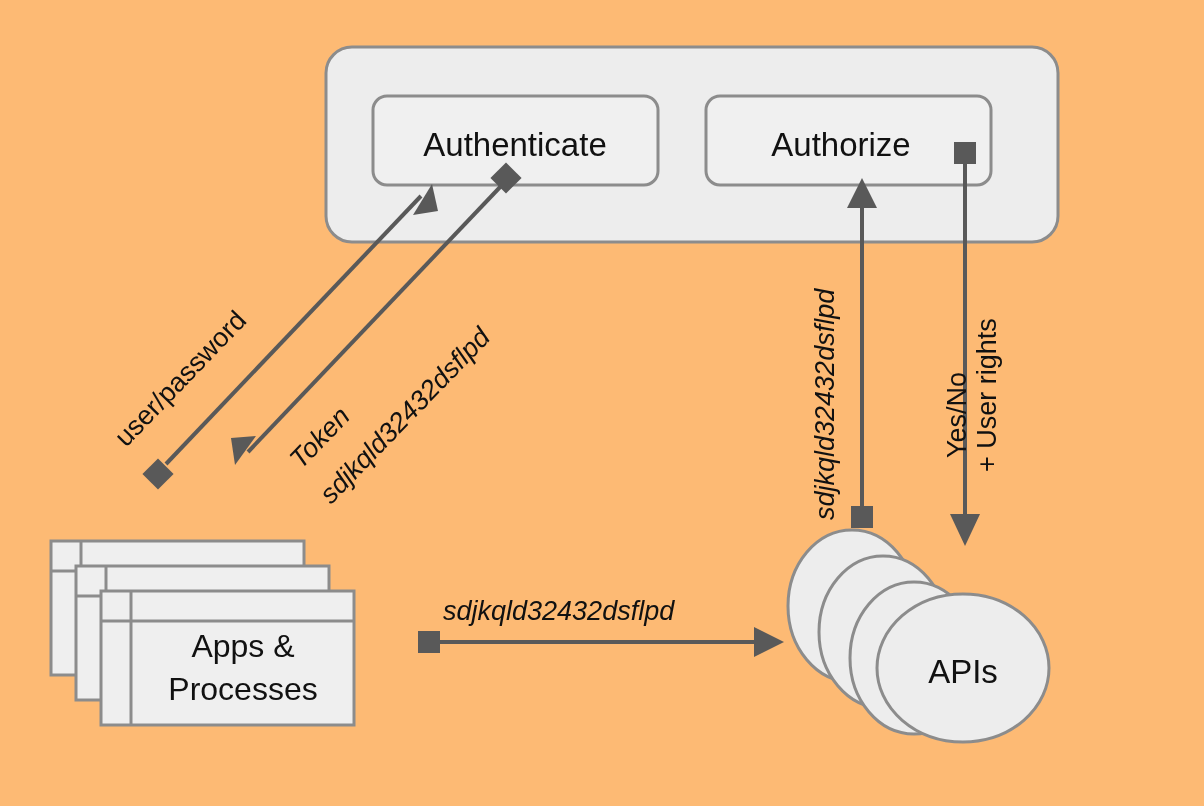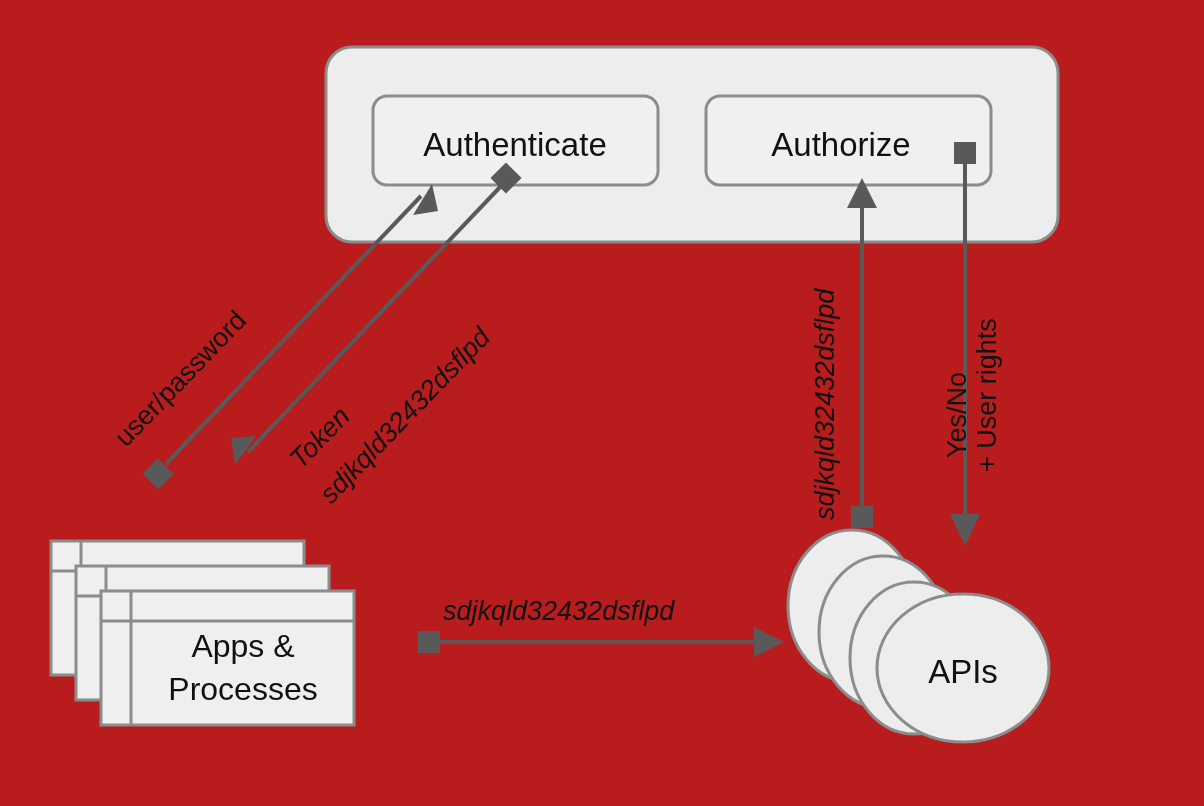--- a/index.html
+++ b/index.html
@@ -8,21 +8,21 @@
     padding: 0;
     background: #ffffff;
   }
   body {
     font-family: "Liberation Sans", sans-serif;
   }
   #canvas {
     position: relative;
     width: 1204px;
     height: 806px;
-    background: #b91c1c;
+    background: #fdba74;
     overflow: hidden;
   }
   #diagram-svg {
     position: absolute;
     left: 0;
     top: 0;
     width: 1204px;
     height: 806px;
   }
   .shape-fill {

